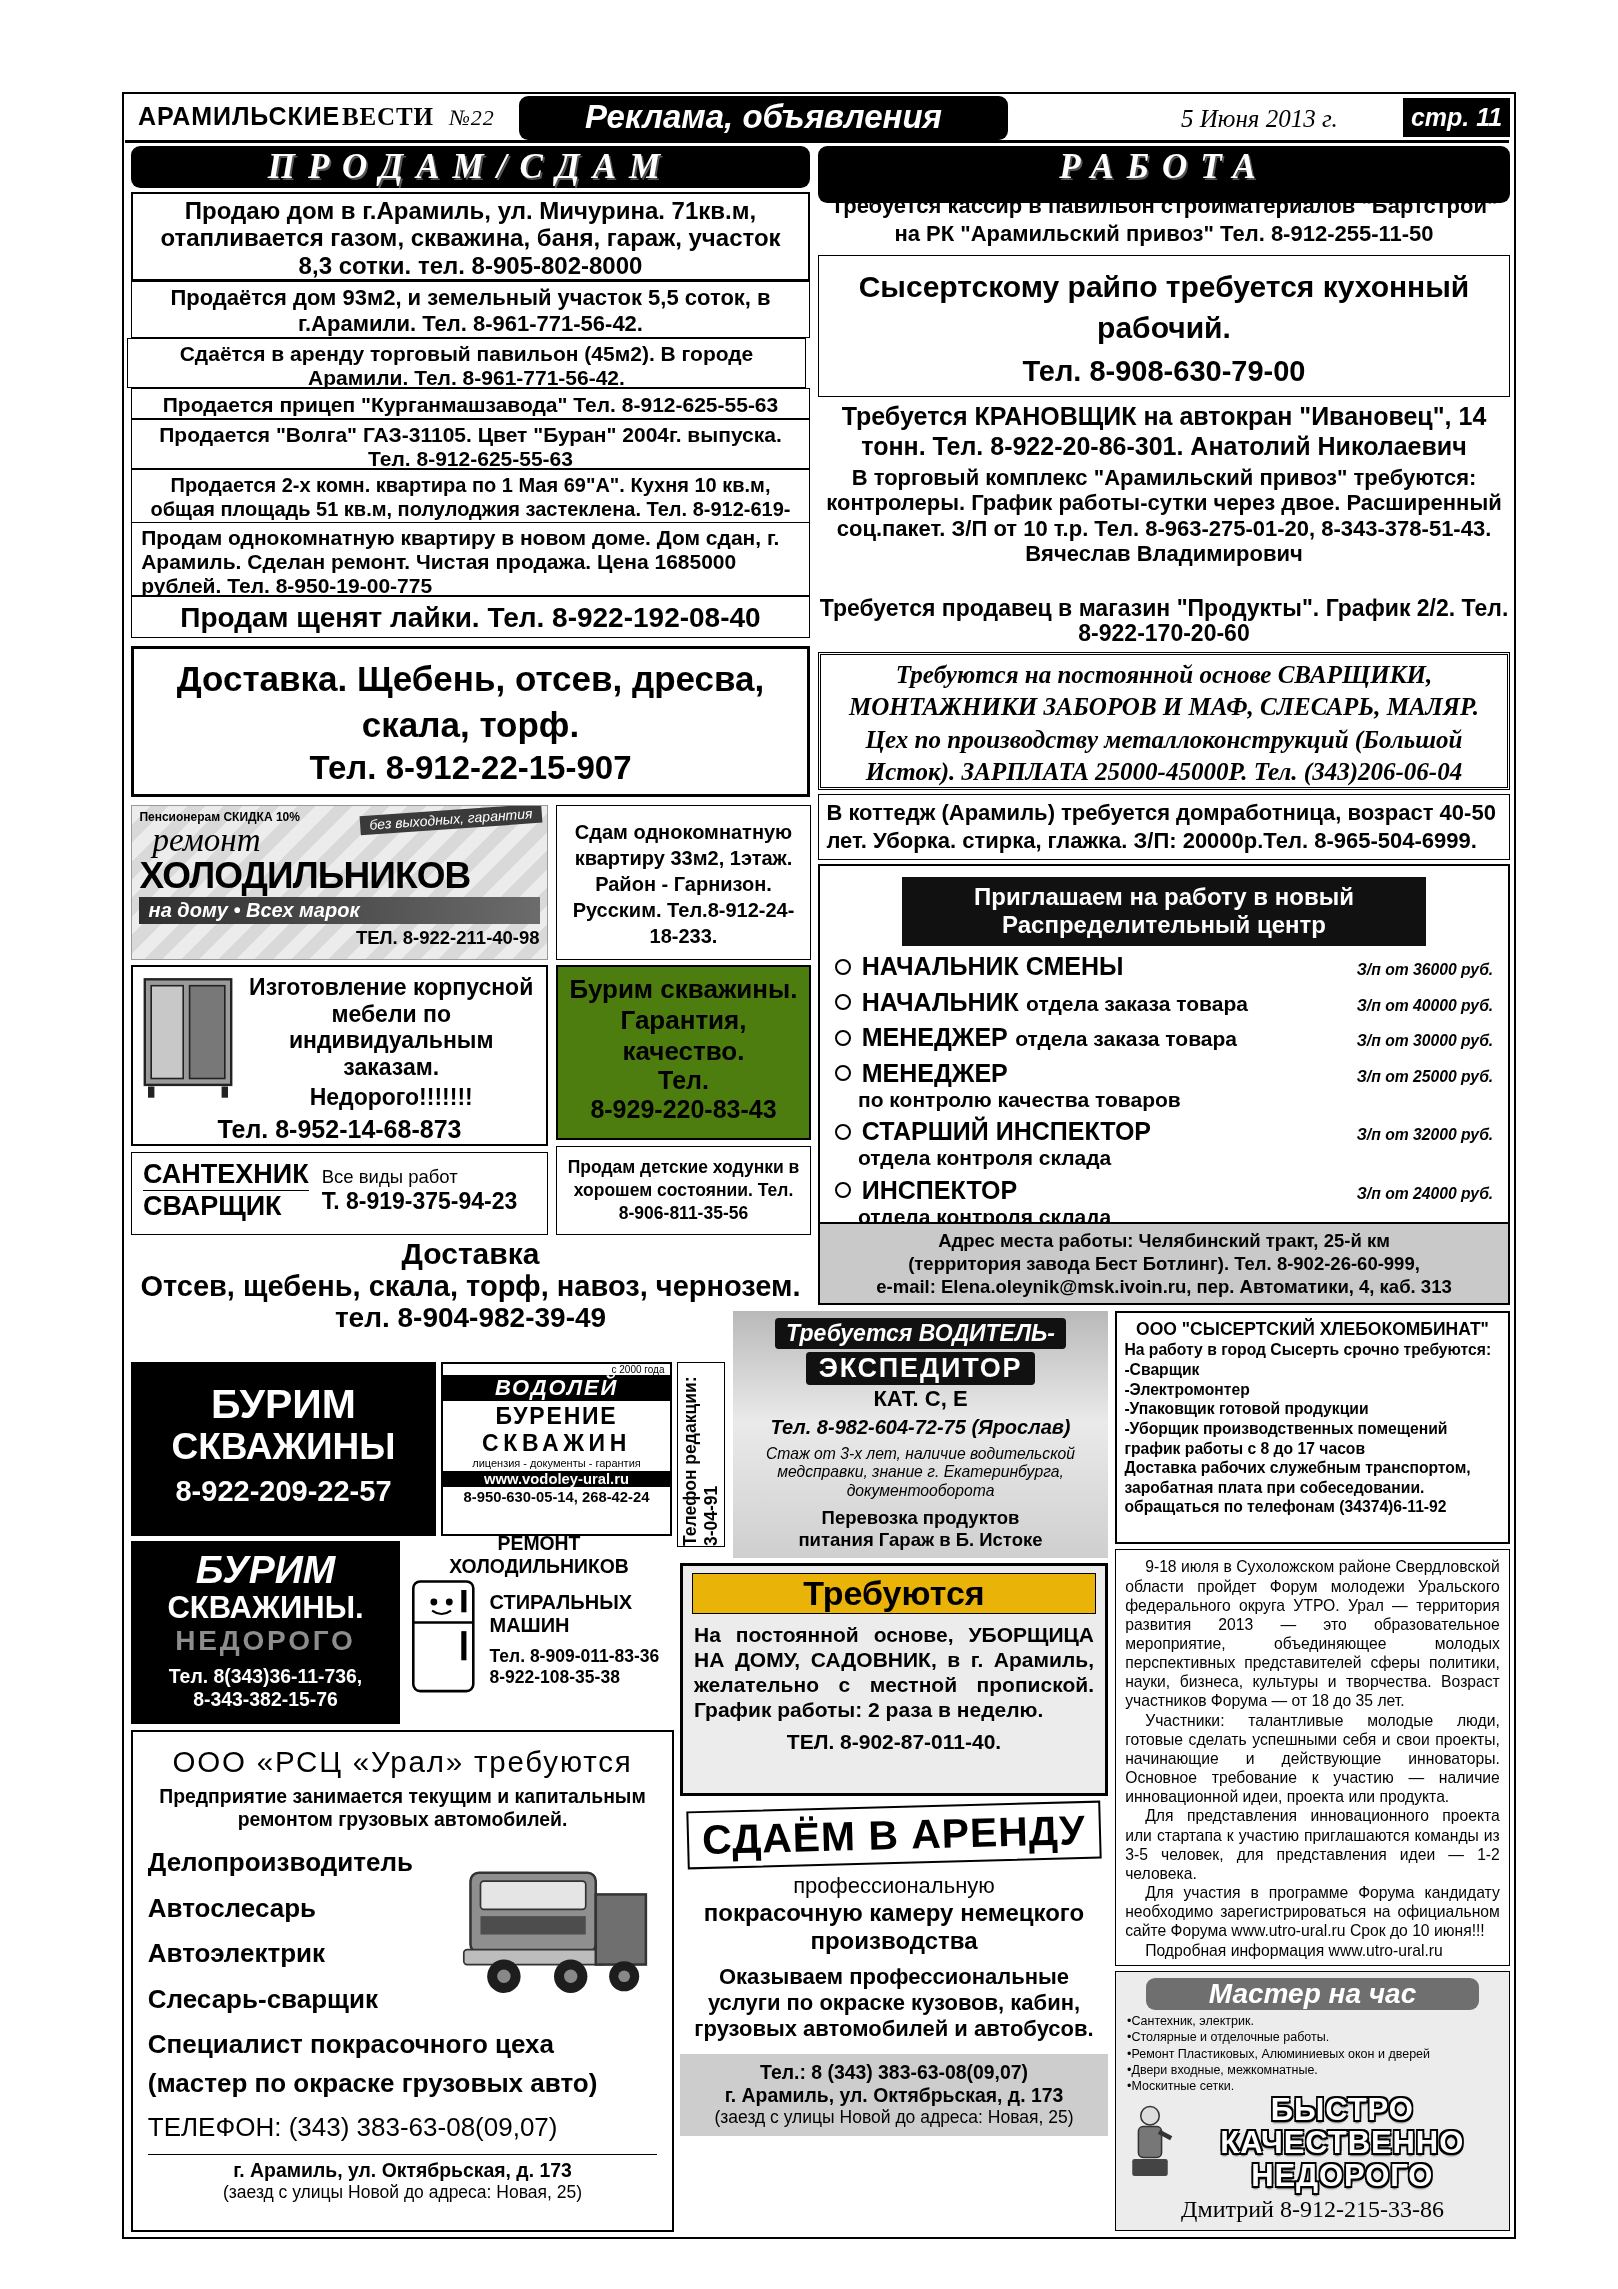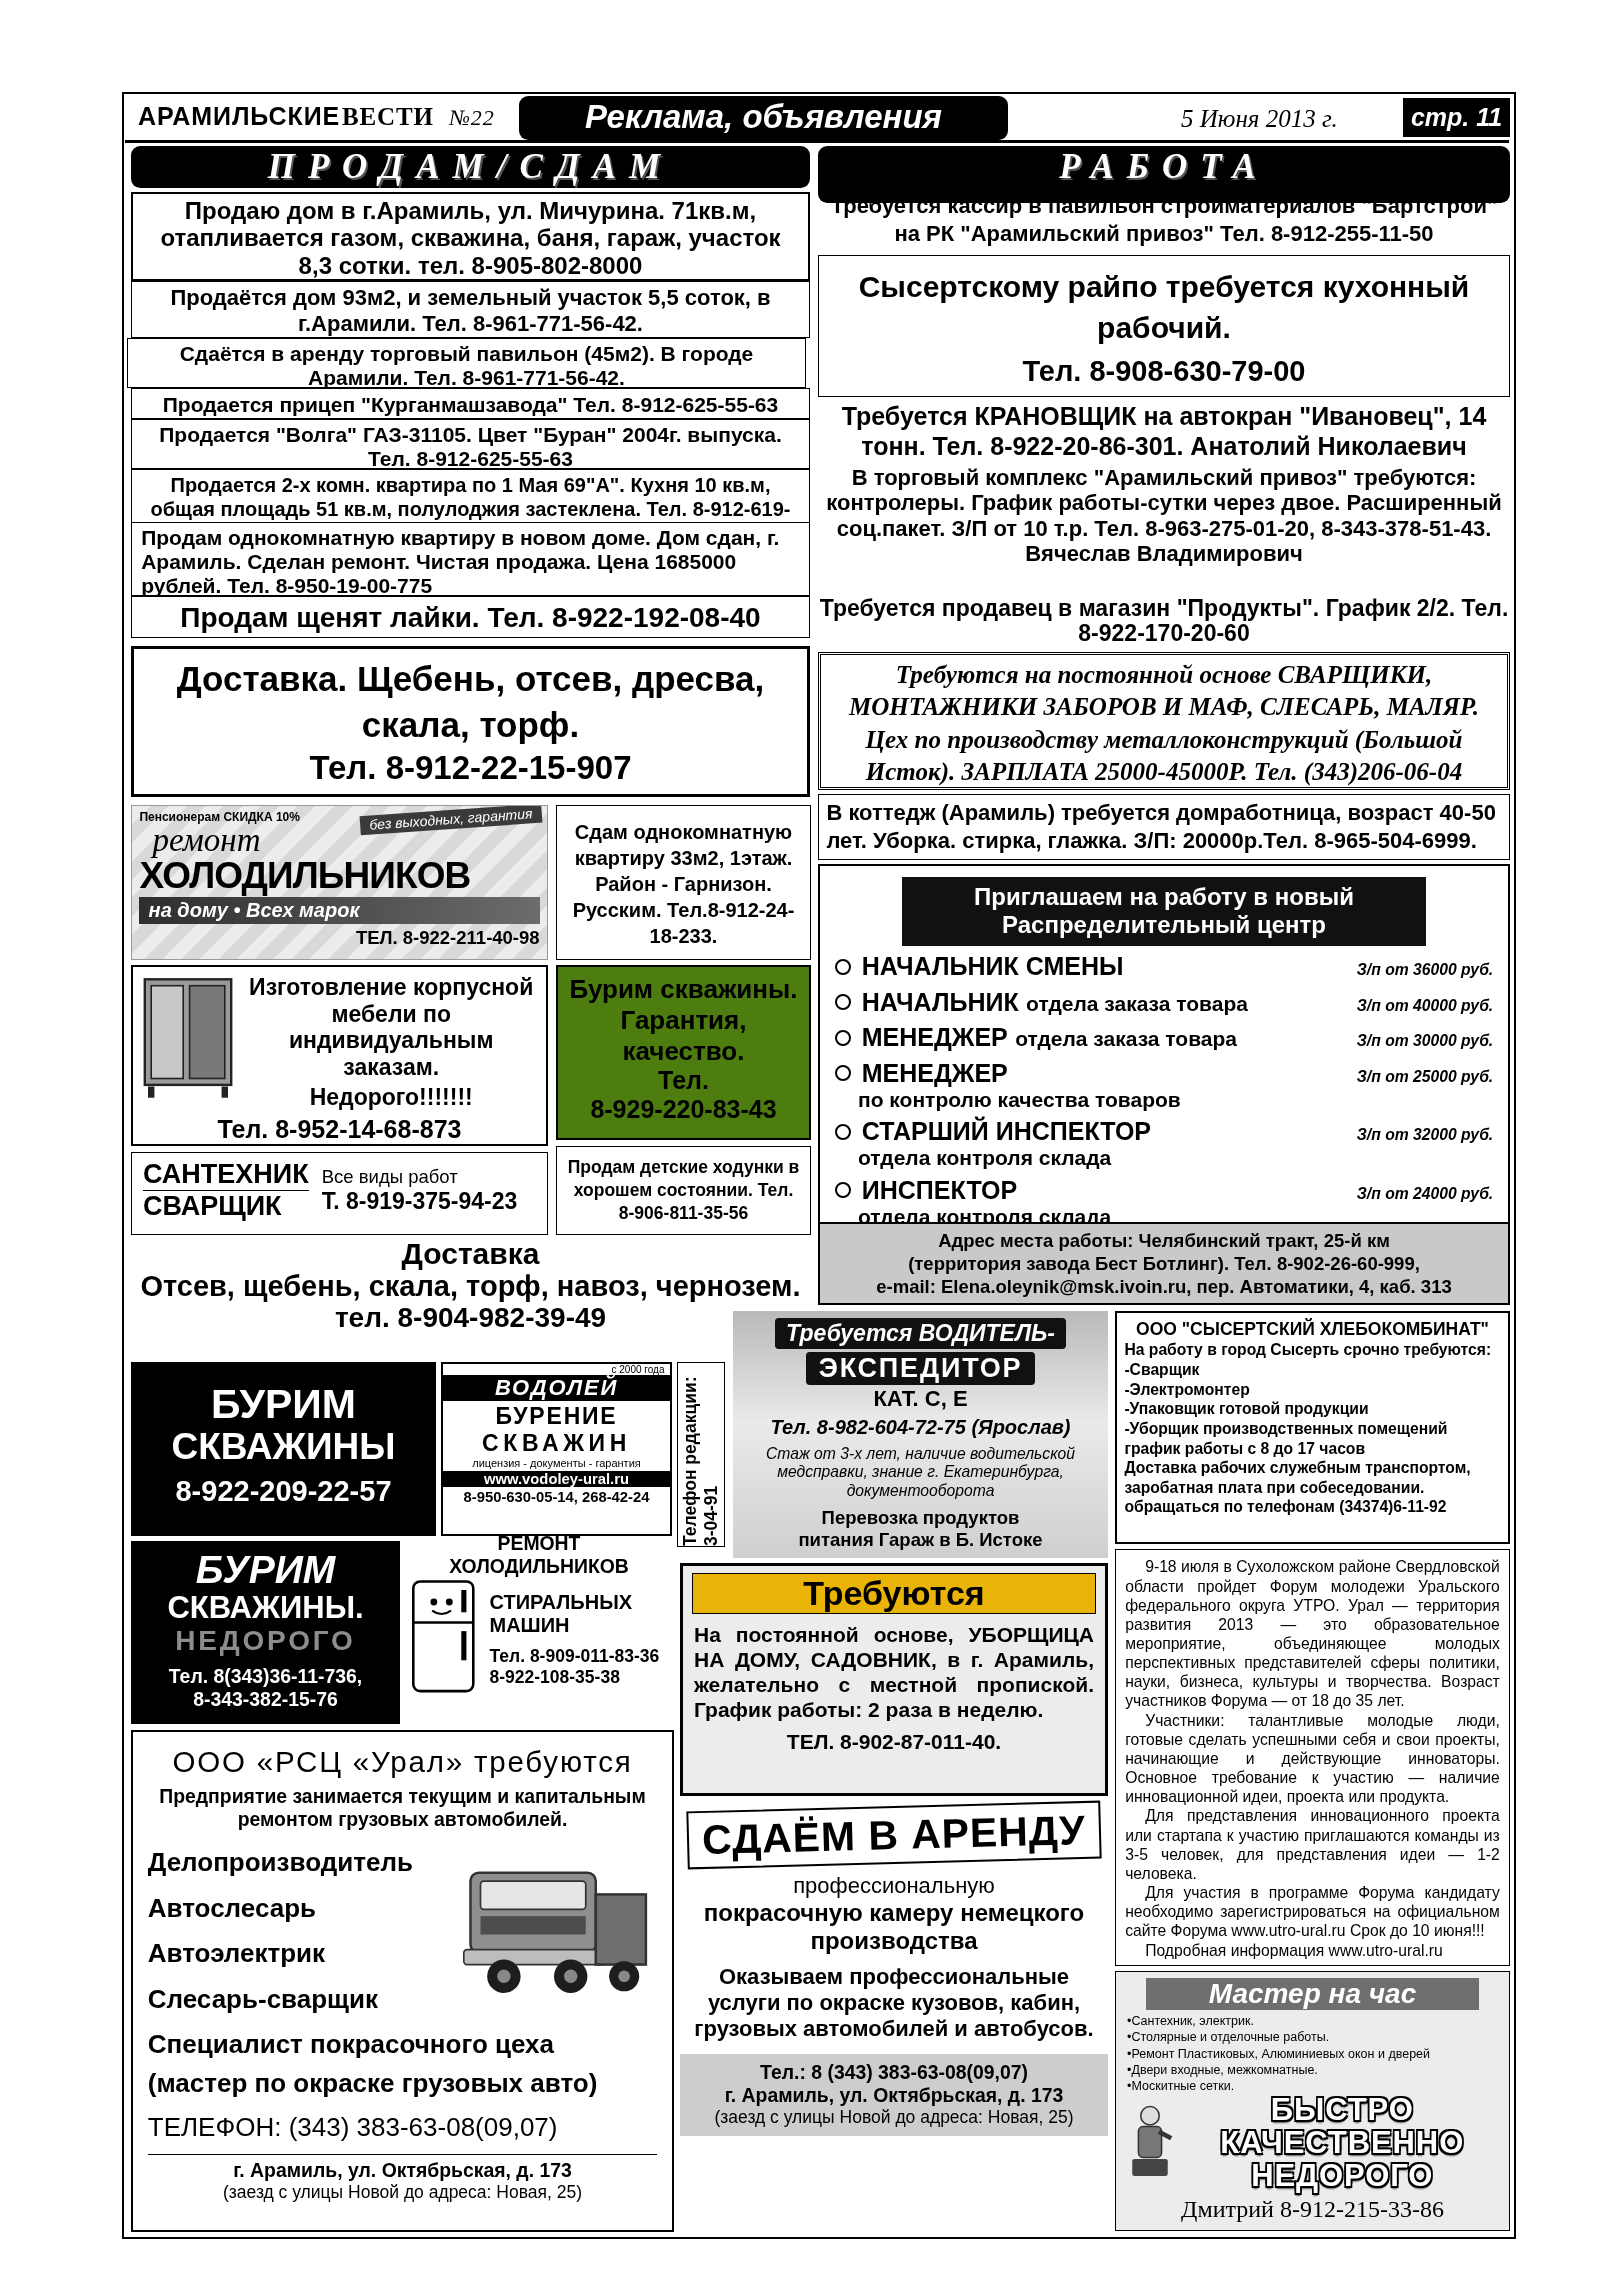--- a/index.html
+++ b/index.html
@@ -350,21 +350,21 @@
     <div style="font-size:24px;font-weight:bold;line-height:1.15;">покрасочную камеру немецкого производства</div>
     <div style="font-size:22px;font-weight:bold;line-height:1.2;margin-top:9.2px;">Оказываем профессиональные услуги по окраске кузовов, кабин, грузовых автомобилей и автобусов.</div>
     <div style="background:#cdcdcd;margin-top:11px;padding:7.4px 3.7px;">
       <div style="font-size:19.4px;font-weight:bold;">Тел.: 8 (343) 383-63-08(09,07)</div>
       <div style="font-size:19.4px;font-weight:bold;">г. Арамиль, ул. Октябрьская, д. 173</div>
       <div style="font-size:17.5px;">(заезд с улицы Новой до адреса: Новая, 25)</div>
     </div>
   </div>
 
   <div class="abs" style="left:1115px;top:1971px;width:395px;height:260px;border:1.8px solid #000;background:#ececec;padding:5.5px 7.4px;box-sizing:border-box;">
-    <div style="background:#6f6f6f;color:#fff;font-style:italic;font-weight:bold;font-size:28px;text-align:center;border-radius:0;width:88%;margin:0 auto;">Мастер на час</div>
+    <div style="background:#6f6f6f;color:#fff;font-style:italic;font-weight:bold;font-size:28px;text-align:center;border-radius:9px;width:88%;margin:0 auto;">Мастер на час</div>
     <div style="font-size:12.5px;line-height:1.3;margin:3.7px 0 0 3.7px;">
       <div>•Сантехник, электрик.</div>
       <div>•Столярные и отделочные работы.</div>
       <div>•Ремонт Пластиковых, Алюминиевых окон и дверей</div>
       <div>•Двери входные, межкомнатные.</div>
       <div>•Москитные сетки.</div>
     </div>
     <div style="display:flex;align-items:center;gap:5.5px;">
       <span>
         <svg viewBox="0 0 70 100" width="54" height="78">

